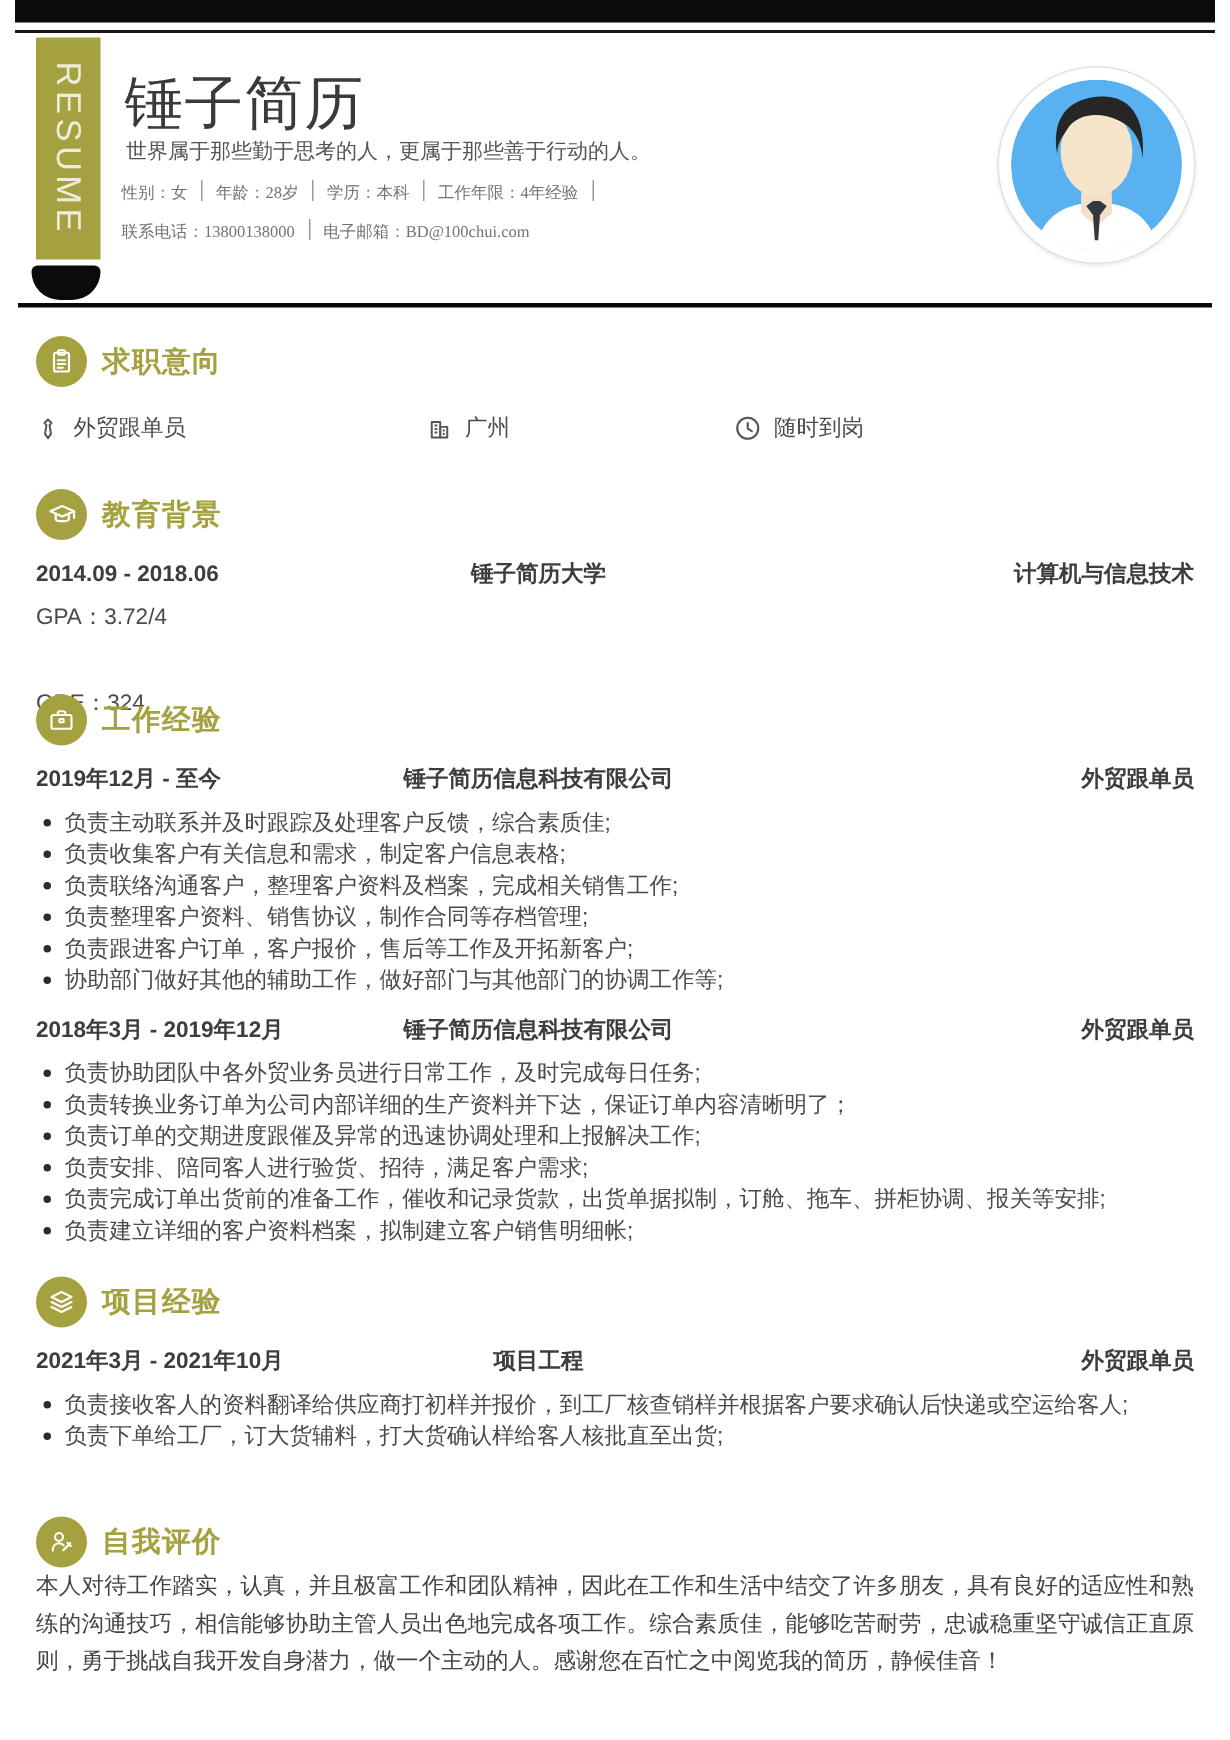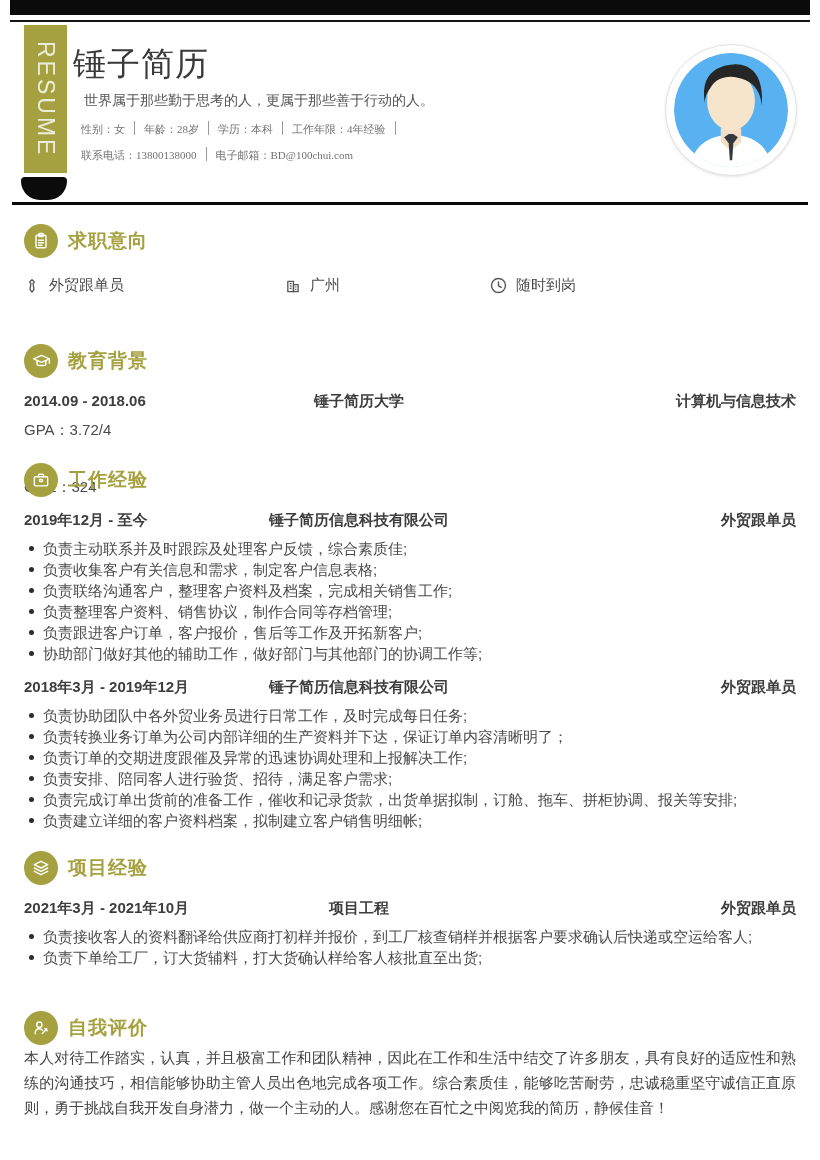--- a/index.html
+++ b/index.html
@@ -14,21 +14,21 @@
   .header-rule { position:absolute; left:12px; right:12px; top:202px; height:3px; background:#0b0b0b; }
 
   
   .ribbon { position:absolute; left:24px; top:25px; width:43px; height:148px; background:var(--accent);
             writing-mode:vertical-rl; text-align:center; color:rgba(255,255,255,.8);
             font-size:23px; letter-spacing:3px; line-height:43px; }
   .ribbon-tail { position:absolute; left:21px; top:177px; width:46px; height:23px; background:#0b0b0b;
                  border-radius:5px 5px 23px 23px; }
 
   
-  .h-name { position:absolute; left:73px; top:42px; font-size:33px; color:#3a3a3a; letter-spacing:1px; }
+  .h-name { position:absolute; left:83px; top:42px; font-size:39px; color:#3a3a3a; letter-spacing:1px; }
   .h-motto { position:absolute; left:84px; top:92px; font-size:14px; color:#555; }
   .h-info { position:absolute; left:81px; top:116px; font-size:11px; color:#737373; line-height:26px;font-family:Liberation Serif, serif; }
   .sep { display:inline-block; width:1px; height:14px; background:#9a9a9a; margin:0 9px; vertical-align:-2px; }
 
   
   .avatar { position:absolute; left:665px; top:44px; width:132px; height:132px; border-radius:50%;
             background:#fff; border:1px solid #e2e2e2; box-shadow:0 1px 3px rgba(0,0,0,.10);
             display:flex; align-items:center; justify-content:center; }
 
   
@@ -140,21 +140,21 @@
           <svg width="17" height="17" viewBox="0 0 17 17" fill="none" stroke="currentColor" stroke-width="1.4" stroke-linecap="round" stroke-linejoin="round">
             <circle cx="8.5" cy="8.5" r="7"></circle>
               <path d="M8.5 5 V8.8 L11.2 10.4"></path>
           </svg>
         </span>
         <span>随时到岗</span>
       </div>
     </div>
   </div>
 
-  <div class="section" style="top:344px">
+  <div class="section" style="top:326px">
     <div class="sec-head">
       <span class="sec-icon">
         <svg width="21" height="21" viewBox="0 0 24 24" fill="none" stroke="#fff" stroke-width="1.7" stroke-linecap="round" stroke-linejoin="round">
           <path d="M12 5 L21 9 L12 13 L3 9 Z"></path>
             <path d="M7 11.2 V15 c0 2 10 2 10 0 v-3.8"></path>
             <line x1="21" y1="9" x2="21" y2="14"></line>
         </svg>
       </span>
       <span class="sec-title">教育背景</span>
     </div>

